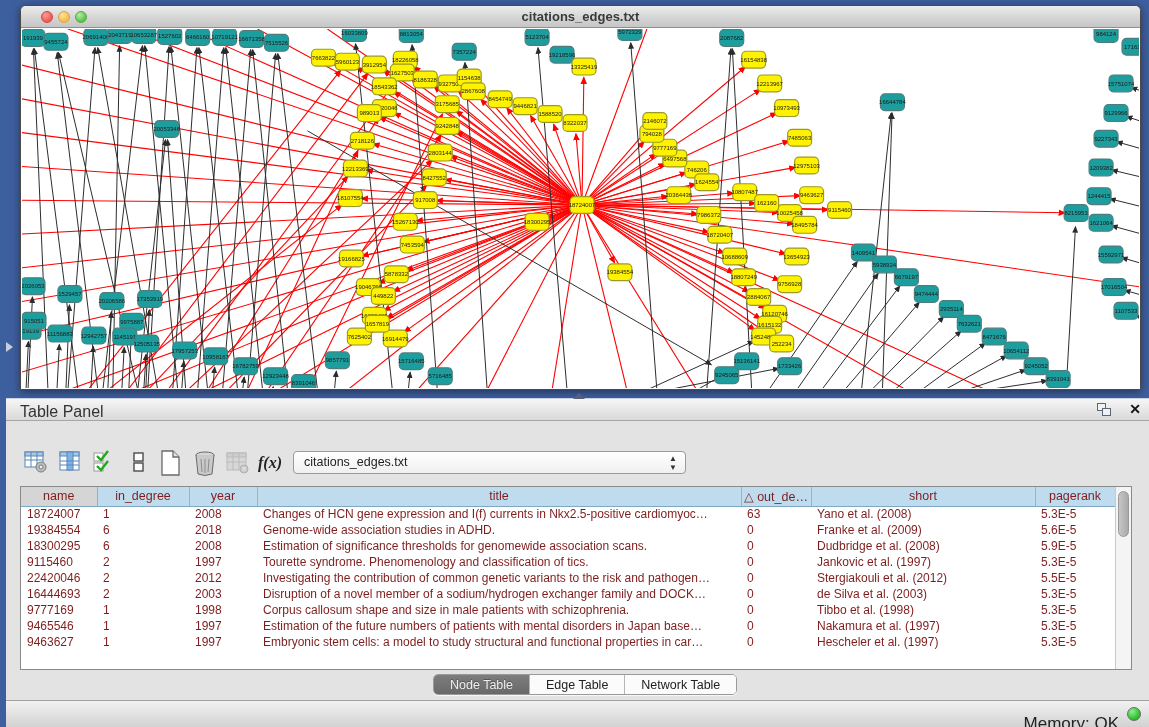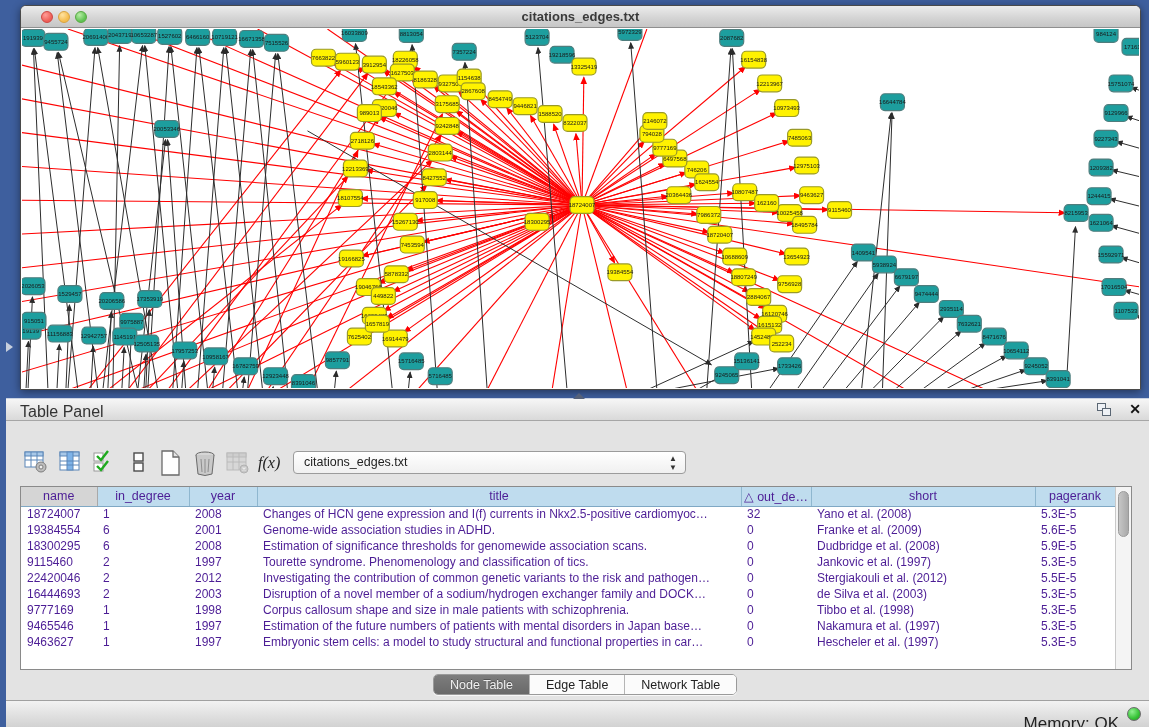--- a/index.html
+++ b/index.html
@@ -31,32 +31,32 @@
   #float-btn { position:absolute; right:42px; top:4px; width:16px; height:15px; cursor:default; }
   #float-btn .sq { position:absolute; border:1.5px solid #5a6673; background:#eef1f5; }
   #close-btn { position:absolute; right:14px; top:2px; font-size:14px; font-weight:bold; color:#111; }
   #splitter-grip { position:absolute; left:567px; top:-6px; width:0; height:0;
     border-left:6px solid transparent; border-right:6px solid transparent;
     border-bottom:6px solid #55617a; }
 
   
   .tool { position:absolute; top:52px; width:24px; height:26px; }
   #fx-label { font-style:italic; font-family:"Liberation Serif",serif;
-    font-size:16px; font-weight:normal; color:#222; line-height:26px; }
+    font-size:16px; font-weight:bold; color:#222; line-height:26px; }
   #source-select { position:absolute; left:287px; top:53px; width:393px; height:23px;
     background:linear-gradient(#ffffff,#f0f0f0); border:1px solid #9b9b9b;
     border-radius:4px; font-size:12.5px; color:#222; line-height:21px;
     padding-left:10px; }
   #source-arrows { position:absolute; right:8px; top:2px; font-size:8px; color:#333;
     line-height:9px; text-align:center; }
 
   
   #table-box { position:absolute; left:14px; top:88px; width:1112px; height:184px;
     background:#fff; border:1px solid #8a8a8a; }
-  #tbl { border-collapse:collapse; table-layout:fixed; width:1094px; font-size:12px; color:#4c1d95;padding-left:12px; }
+  #tbl { border-collapse:collapse; table-layout:fixed; width:1094px; font-size:12px; color:#7f1d1d;padding-left:12px; }
   #tbl th { height:19px; font-weight:normal; font-size:12.5px;
     background:#bfdcee; border-right:1px solid #8fb7cf; border-bottom:1px solid #7fa8c4;
     overflow:hidden; white-space:nowrap; }
   #tbl th.col0 { background:#d5d5d5; border-right:1px solid #a9a9a9; }
   #tbl td { height:16px; padding:0 4px 0 6px; white-space:nowrap; overflow:hidden; }
   #vscroll { position:absolute; right:0; top:0; width:16px; height:182px;
     background:#f4f4f4; border-left:1px solid #c9c9c9; }
   #vthumb { position:absolute; left:2px; top:4px; width:11px; height:46px;
     background:linear-gradient(90deg,#c6c6c6,#a9a9a9); border-radius:6px; border:1px solid #9a9a9a; }
 
@@ -899,28 +899,28 @@
             <th class="">short</th>
             <th class="">pagerank</th>
           </tr>
         </thead>
       <tbody id="tbody">
           <tr>
             <td>18724007</td>
             <td>1</td>
             <td>2008</td>
             <td>Changes of HCN gene expression and I(f) currents in Nkx2.5-positive cardiomyoc…</td>
-            <td>32</td>
+            <td>63</td>
             <td>Yano et al. (2008)</td>
             <td>5.3E-5</td>
           </tr>
           <tr>
             <td>19384554</td>
             <td>6</td>
-            <td>2001</td>
+            <td>2018</td>
             <td>Genome-wide association studies in ADHD.</td>
             <td>0</td>
             <td>Franke et al. (2009)</td>
             <td>5.6E-5</td>
           </tr>
           <tr>
             <td>18300295</td>
             <td>6</td>
             <td>2008</td>
             <td>Estimation of significance thresholds for genomewide association scans.</td>

